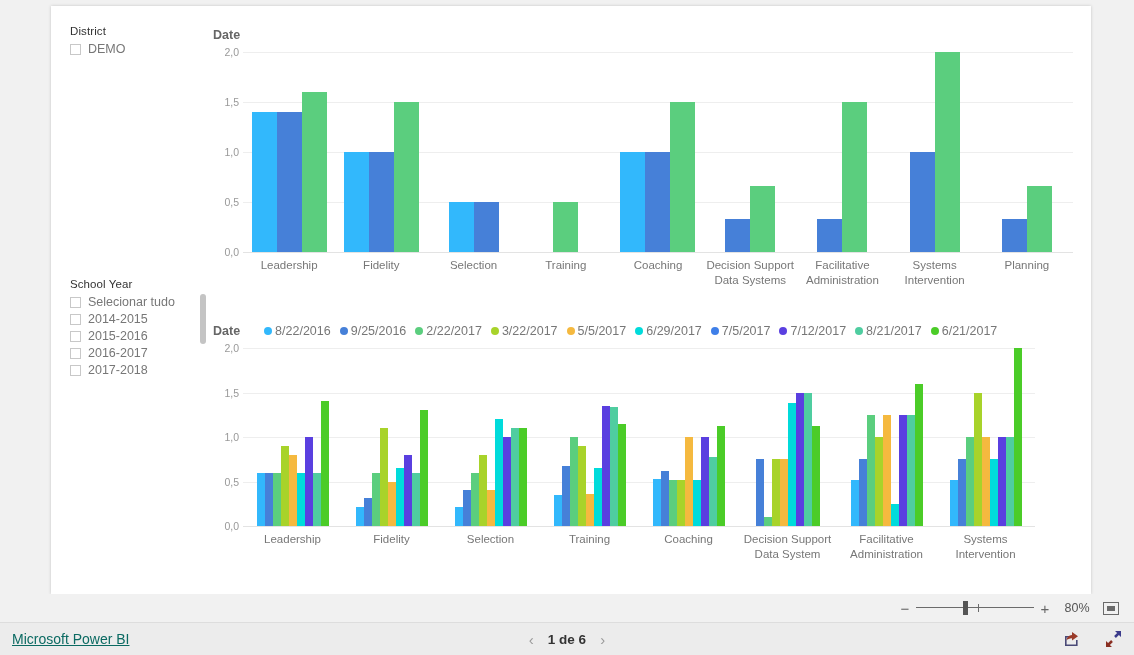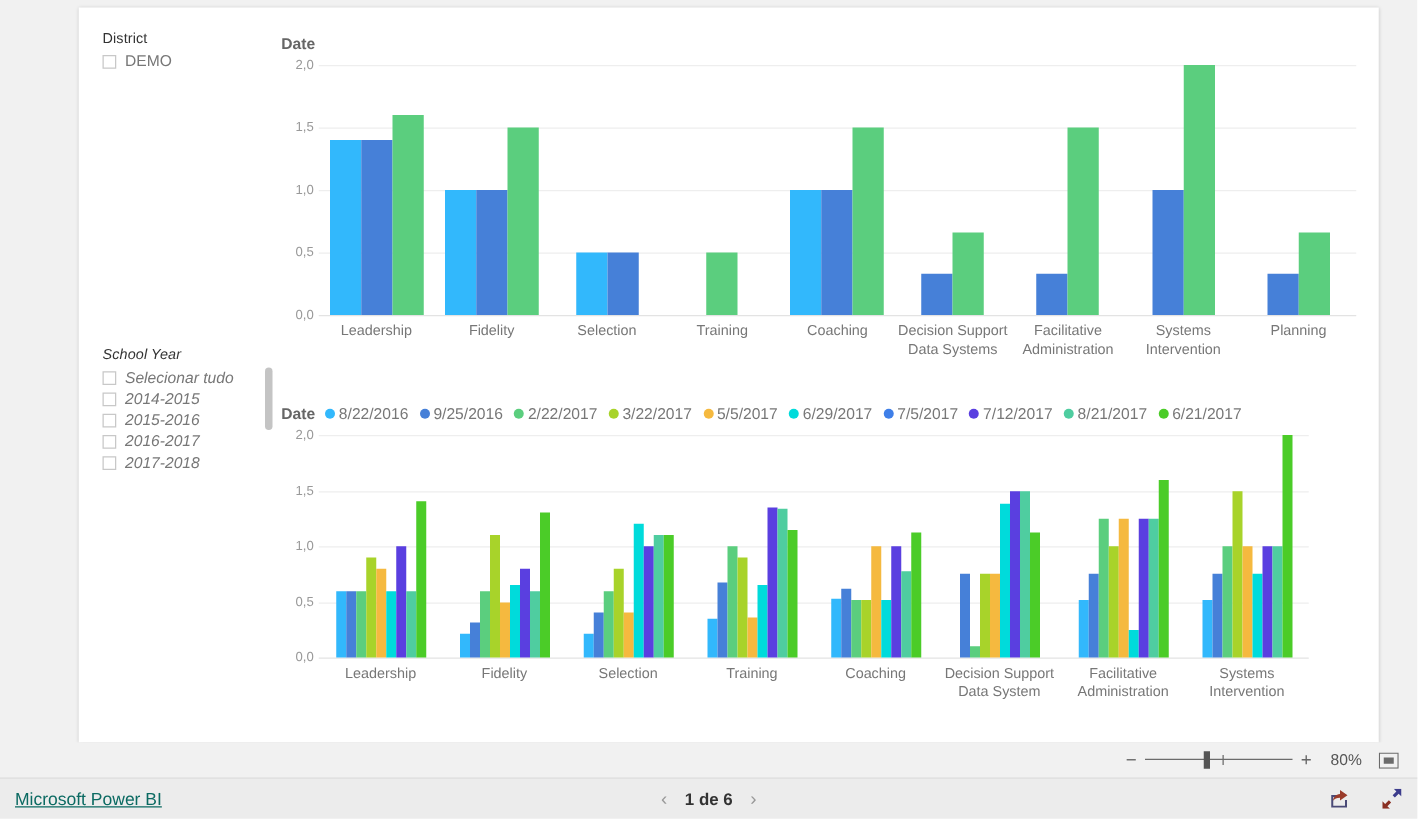--- a/index.html
+++ b/index.html
@@ -6,55 +6,55 @@
   html, body {
     width: 1134px; height: 655px;
     font-family: "Liberation Sans", sans-serif;
     background: #ffffff;
     overflow: hidden;
   }
   #app { position: relative; width: 1134px; height: 655px; background: #f1f1f1; }
 
   
   #canvas {
-    position: absolute; left: 63px; top: 6px;
+    position: absolute; left: 51px; top: 6px;
     width: 1040px; height: 588px;
     background: #ffffff;
     box-shadow: 0 0 3px rgba(0,0,0,.18);
   }
 
   
   .slicer { position: absolute; }
   .slicer-title {
     font-size: 11.5px; color: #333333; font-weight: 400;
     margin-bottom: 4px; letter-spacing: .1px;
   }
   .slicer-row { display: flex; align-items: center; height: 16px; margin-bottom: 1px; }
   .cbox {
     width: 11px; height: 11px; border: 1px solid #c8c8c8;
     background: #fff; flex: 0 0 auto; margin-right: 7px;
   }
   .slicer-label { font-size: 12.5px; color: #777777; line-height: 14px; }
 
   #slicer-district { left: 19px; top: 19px; width: 150px; }
   #slicer-school   { left: 19px; top: 116px; width: 150px; }
-  #slicer-year     { left: 19px; top: 272px; width: 150px; font-style: italic; }
+  #slicer-year     { left: 19px; top: 272px; width: 150px; }
 
   .slicer-scroll {
     position: absolute; right: 14px; top: 16px;
     width: 6px; height: 50px; background: #c4c4c4; border-radius: 3px;
   }
 
   
   .visual { position: absolute; }
   .visual-title {
     font-size: 17.5px; color: #c8c8c8; font-weight: 400;
     letter-spacing: .1px; white-space: nowrap;
   }
-  .legend { display: flex; align-items: center; gap: 0; margin-top: 8px; white-space: nowrap; }
+  .legend { display: flex; align-items: center; gap: 16px; margin-top: 8px; white-space: nowrap; }
   .legend-title { font-size: 12.5px; color: #666; font-weight: 700; margin-right: 8px; }
   .legend-item { display: flex; align-items: center; margin-right: 9px; }
   .legend-dot { width: 8px; height: 8px; border-radius: 50%; margin-right: 3px; flex: 0 0 auto; }
   .legend-text { font-size: 12.5px; color: #777; }
 
   .plot { position: relative; }
   .axis-y { position: absolute; left: 0; top: 0; width: 30px; height: 100%; }
   .ytick {
     position: absolute; right: 4px; transform: translateY(-50%);
     font-size: 10.5px; color: #999; text-align: right; white-space: nowrap;

